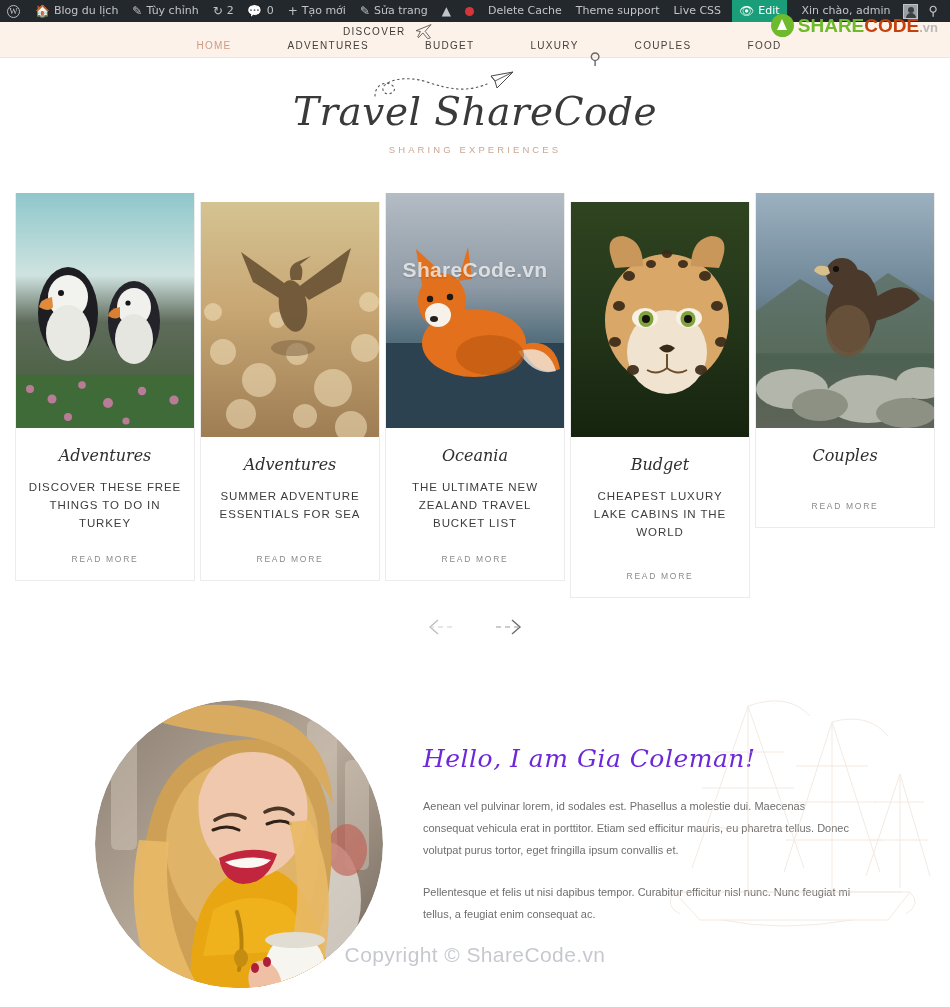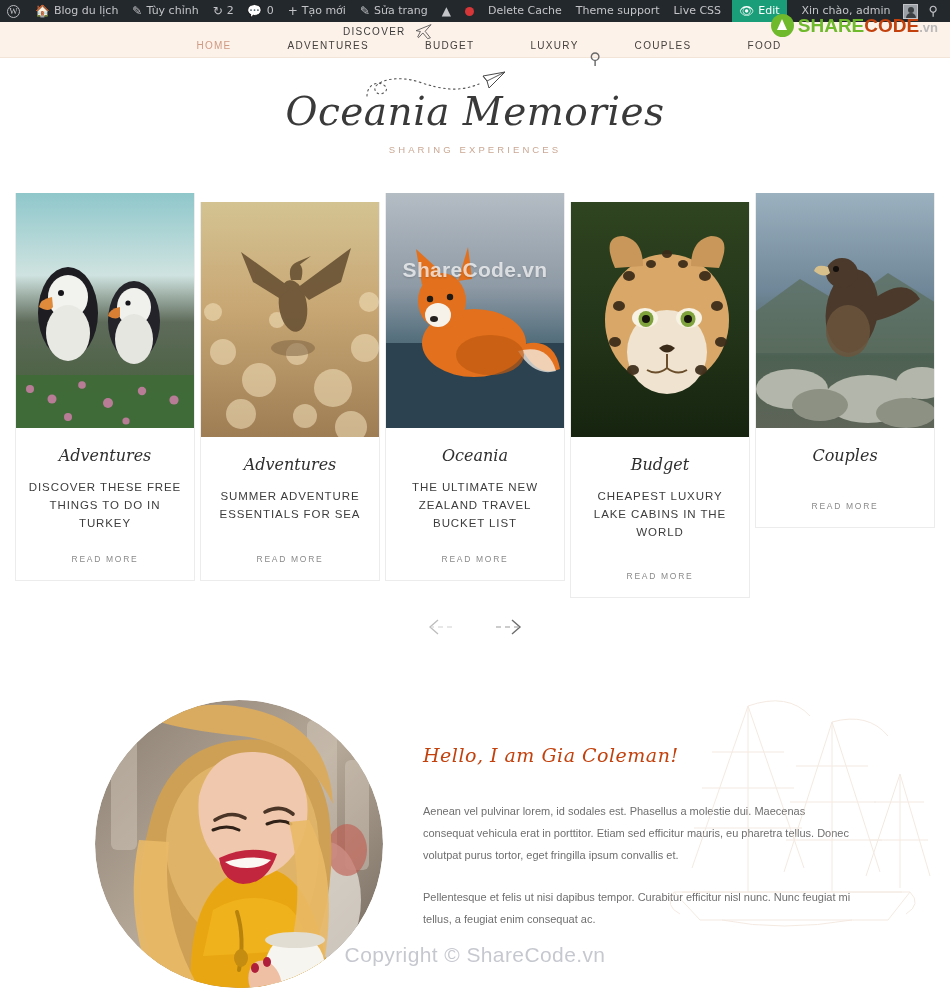--- a/index.html
+++ b/index.html
@@ -159,22 +159,22 @@
     margin-top:60px; display:flex; align-items:flex-start;
     padding:0 60px 0 95px; position:relative;
   }
   #avatar{
     width:288px;height:288px;border-radius:50%;overflow:hidden;flex:none;
     position:relative;
   }
   #about-text{ padding-left:40px; padding-top:44px; position:relative; flex:1; }
   #about-title{
     font-family:"DejaVu Serif", serif; font-style:italic;
-    font-size:19px; color:#c2410c; letter-spacing:0.5px;
-    margin:0 0 34px 0; font-weight:400;
+    font-size:25px; color:#6d28d9; letter-spacing:0.5px;
+    margin:0 0 22px 0; font-weight:400;
   }
   #about p{
     margin:0 0 20px 0;
     font-size:11px; line-height:2.0; color:#6f6f6f;
     max-width:428px;
   }
   #ship{
     position:absolute; right:-52px; top:-18px; opacity:0.5;
     pointer-events:none;
   }
@@ -308,21 +308,21 @@
 
 <div id="logoblock">
   <div id="logo-wrap">
     <span id="logo-trail">
       <svg width="180" height="44" viewBox="0 0 180 44">
         <path d="M34 26 C34 14, 46 10, 52 16 C58 22, 44 28, 42 20 C40 12, 62 4, 86 12 C110 20, 126 22, 146 14" fill="none" stroke="#555" stroke-width="1.1" stroke-dasharray="1.6 3.4" stroke-linecap="round"></path>
         <path d="M150 6 L172 2 L156 18 L154 11 Z" fill="none" stroke="#4a4a4a" stroke-width="1"></path>
         <path d="M150 6 L154 11 L172 2" fill="none" stroke="#4a4a4a" stroke-width="0.9"></path>
       </svg>
     </span>
-    <div id="logo-title">Oceania Memories</div>
+    <div id="logo-title">Travel ShareCode</div>
     <div id="logo-sub">SHARING EXPERIENCES</div>
   </div>
 </div>
 
 <div id="cards">
 
   <div class="card tall">
     <div class="card-img">
       <svg width="180" height="235" viewBox="0 0 180 235" preserveAspectRatio="none">
         <defs>

